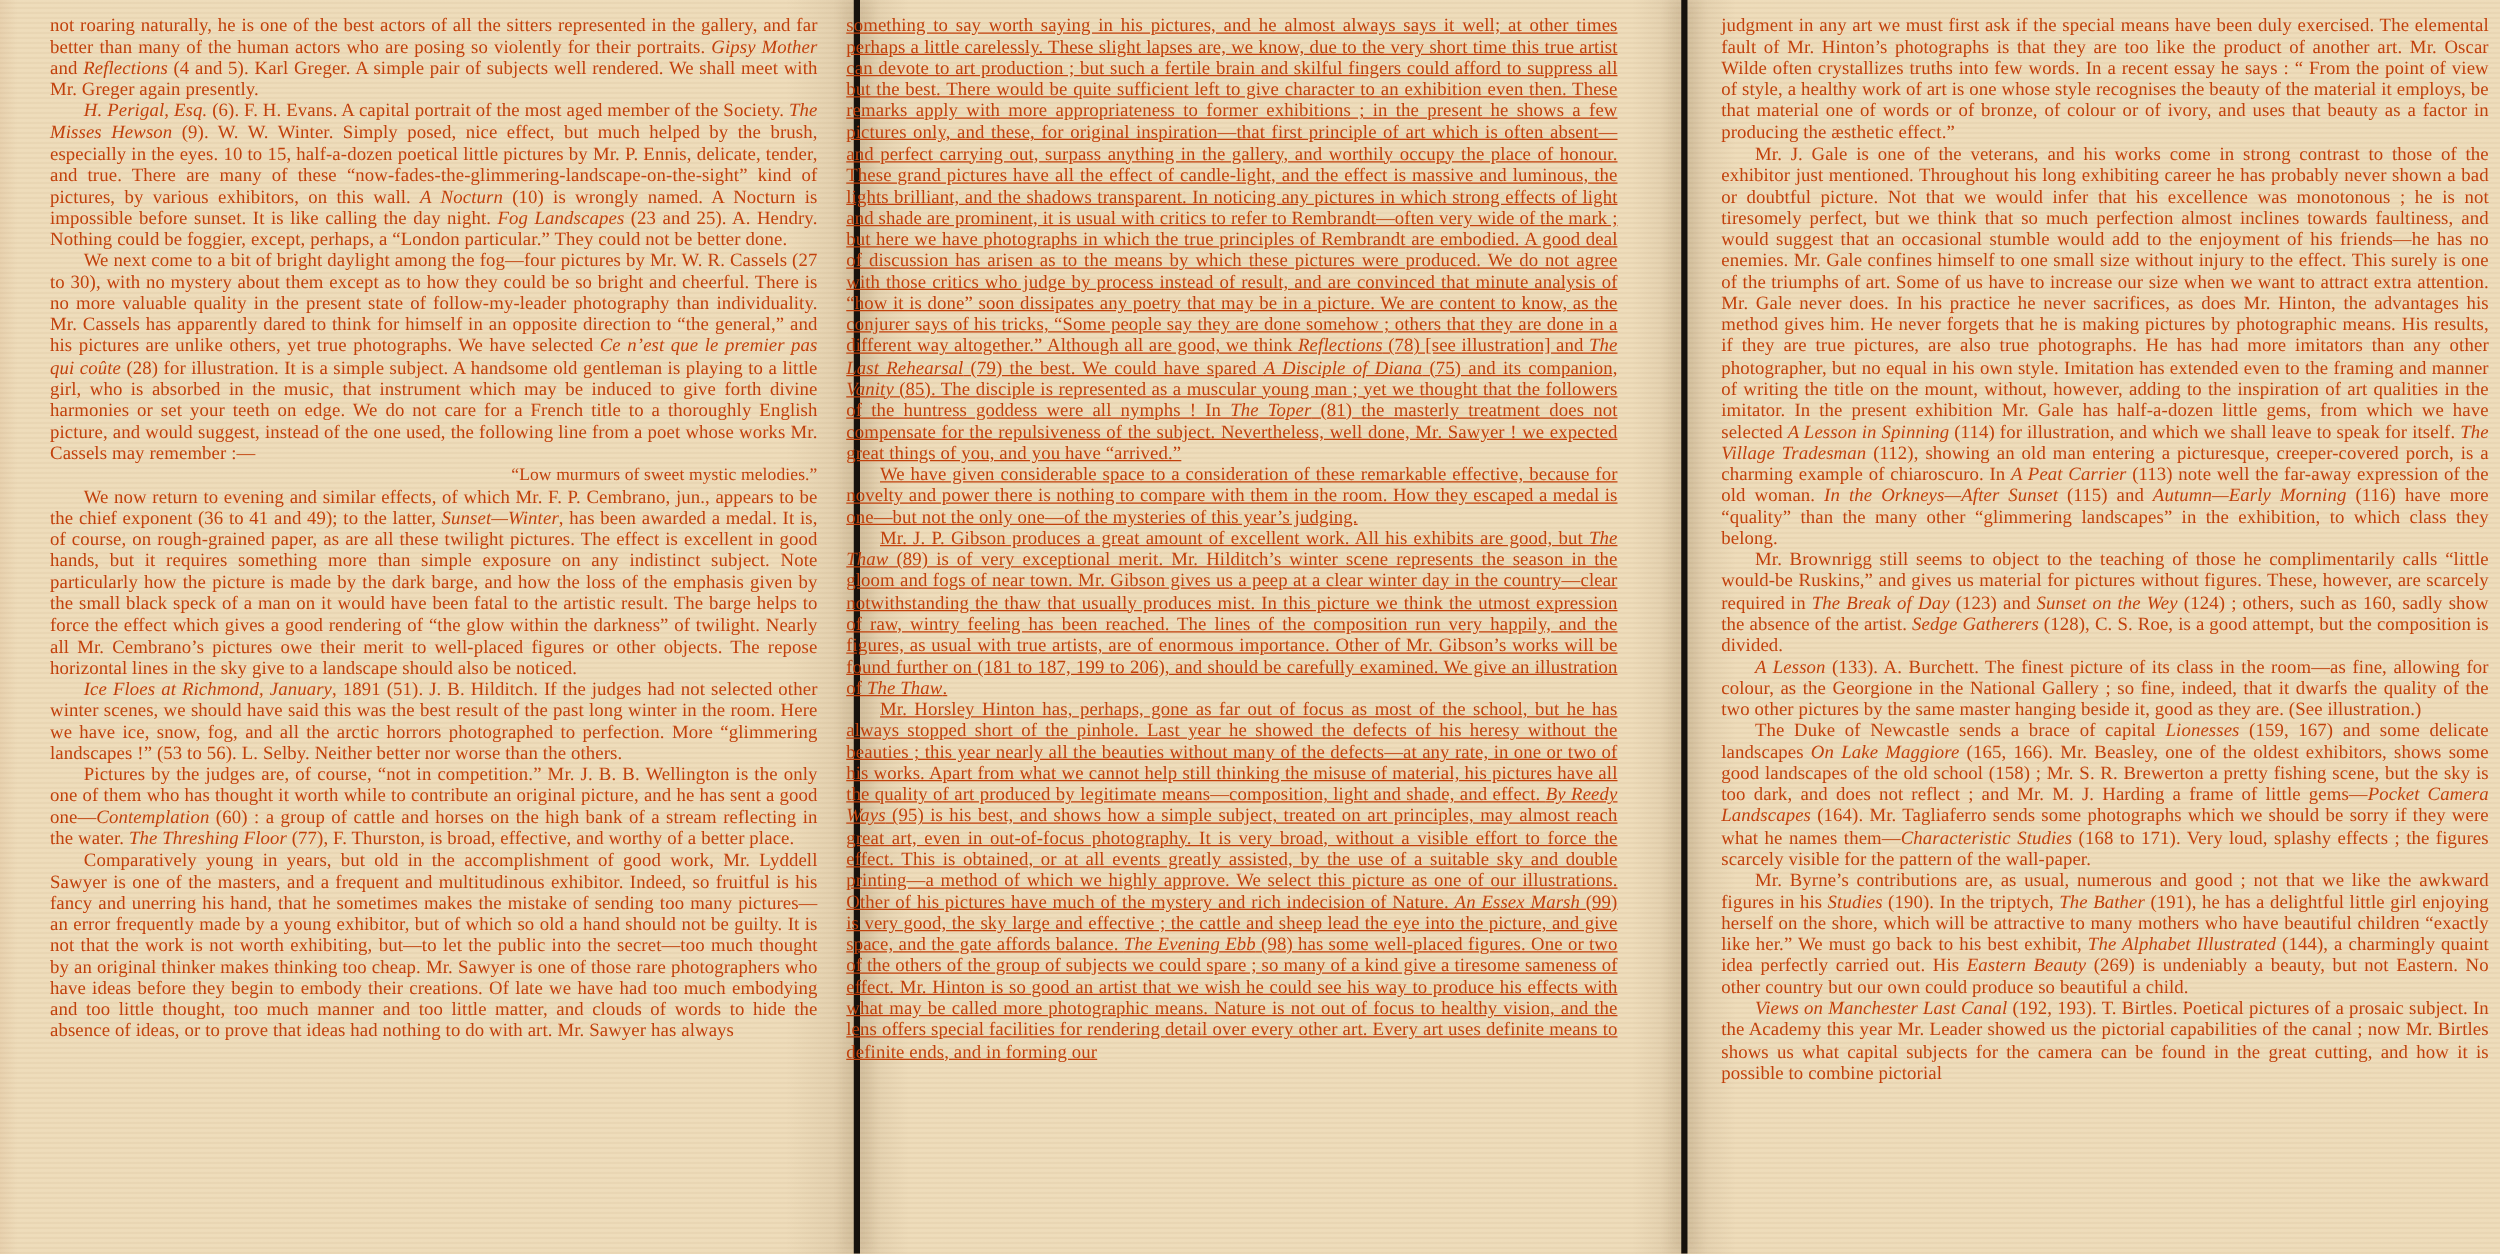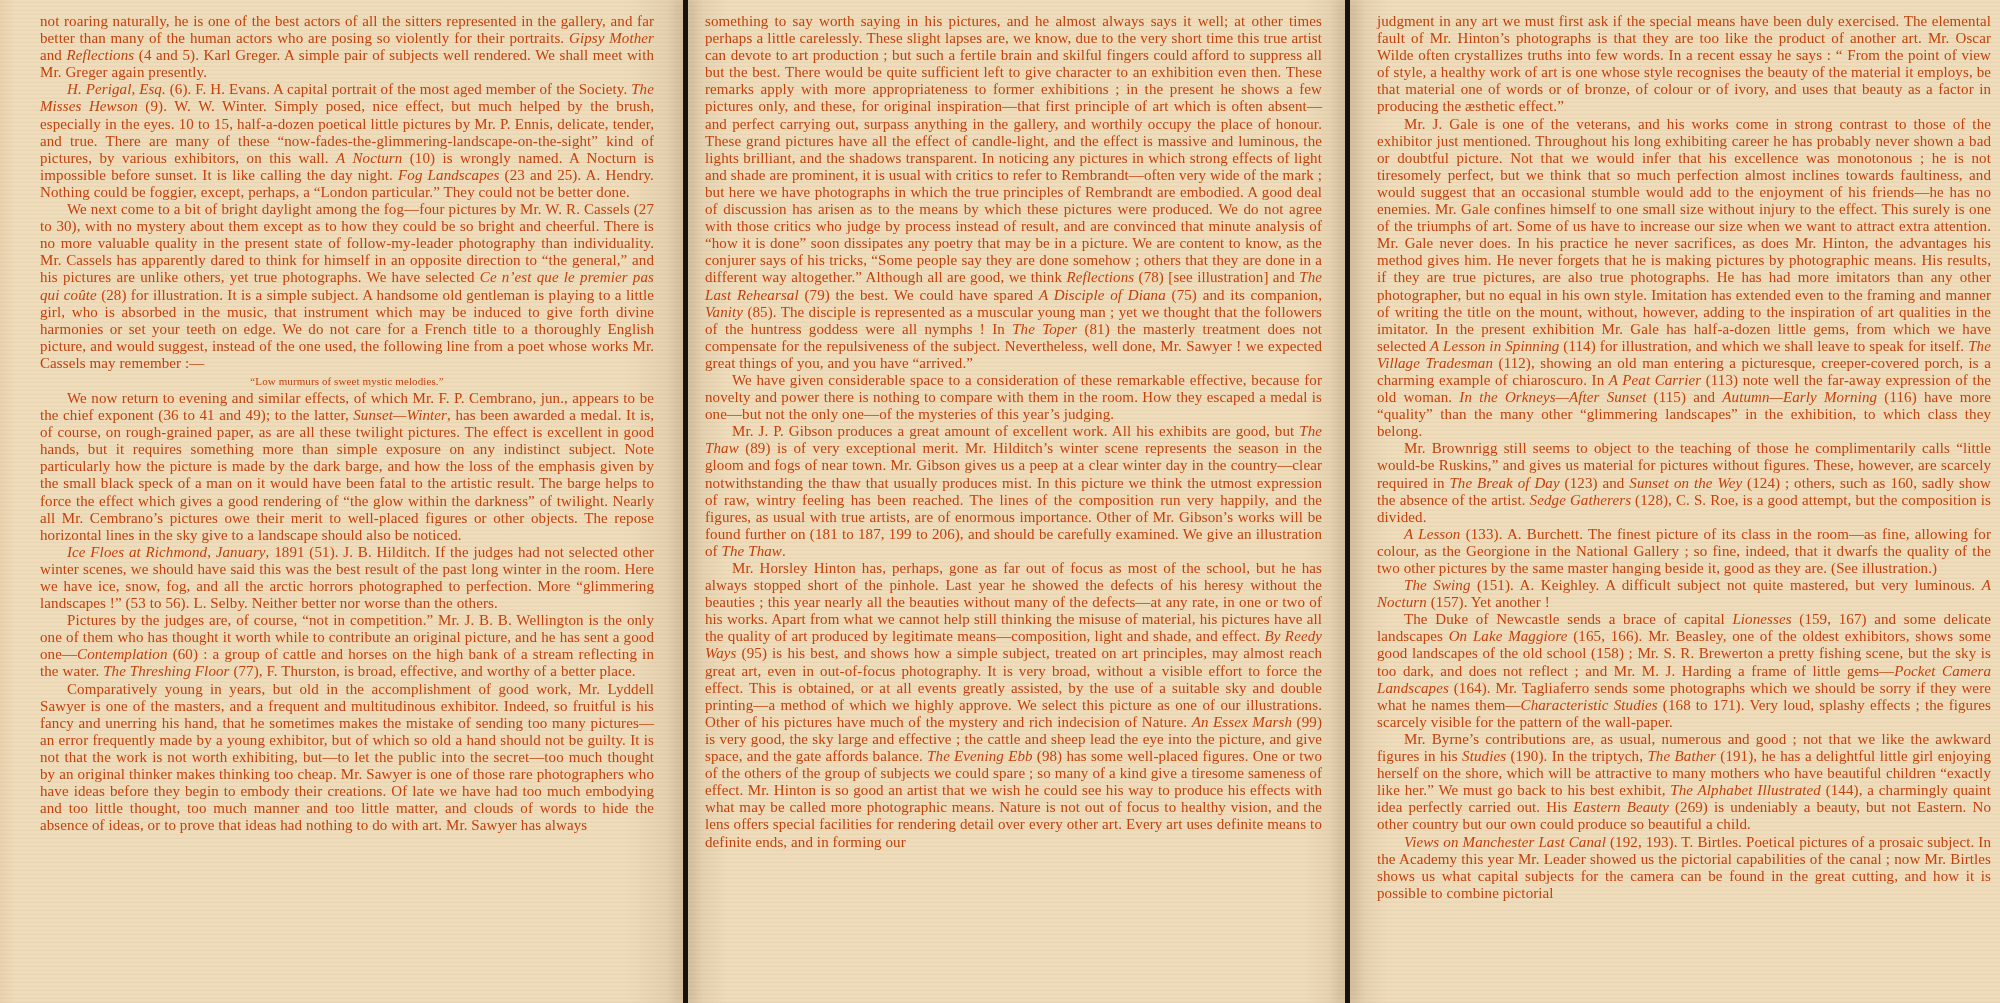--- a/index.html
+++ b/index.html
@@ -31,29 +31,29 @@
     padding-top: 13px;
     color: #c2410c;
     font-size: 15px;
     line-height: 17.1px;
     text-align: justify;
     text-justify: inter-word;
     letter-spacing: 0.1px;
     -webkit-hyphens: none; hyphens: none;
   }
   .textcol.c1 { left: 40px;   width: 614px; }
-  .textcol.c2 { left: 705px;  width: 617px; }
+  .textcol.c2 { left: 677px;  width: 617px; text-decoration: underline; }
   .textcol.c3 { left: 1377px; width: 614px; }
   .textcol p { margin: 0; }
   .textcol p.ind  { text-indent: 27px; }
   .textcol p.cont { text-indent: 0; }
   .textcol p.quote {
-    text-align: center;
+    text-align: right;
     text-indent: 0;
-    font-size: 11px;
+    font-size: 14px;
     line-height: 16px;
     margin: 1px 0;
   }
   .textcol i { font-style: italic; }
 </style>
 </head>
 <body>
 
 <div class="panel p1"></div>
 <div class="panel p2"></div>
@@ -76,17 +76,16 @@
     <p class="cont">something to say worth saying in his pictures, and he almost always says it well; at other times perhaps a little carelessly.  These slight lapses are, we know, due to the very short time this true artist can devote to art production ; but such a fertile brain and skilful fingers could afford to suppress all but the best.  There would be quite sufficient left to give character to an exhibition even then.  These remarks apply with more appropriateness to former exhibitions ; in the present he shows a few pictures only, and these, for original inspiration—that first principle of art which is often absent—and perfect carrying out, surpass anything in the gallery, and worthily occupy the place of honour.  These grand pictures have all the effect of candle-light, and the effect is massive and luminous, the lights brilliant, and the shadows transparent.  In noticing any pictures in which strong effects of light and shade are prominent, it is usual with critics to refer to Rembrandt—often very wide of the mark ; but here we have photographs in which the true principles of Rembrandt are embodied.  A good deal of discussion has arisen as to the means by which these pictures were produced.  We do not agree with those critics who judge by process instead of result, and are convinced that minute analysis of “how it is done” soon dissipates any poetry that may be in a picture.  We are content to know, as the conjurer says of his tricks, “Some people say they are done somehow ; others that they are done in a different way altogether.”  Although all are good, we think <i>Reflections</i> (78) [see illustration] and <i>The Last Rehearsal</i> (79) the best.  We could have spared <i>A Disciple of Diana</i> (75) and its companion, <i>Vanity</i> (85).  The disciple is represented as a muscular young man ; yet we thought that the followers of the huntress goddess were all nymphs !  In <i>The Toper</i> (81) the masterly treatment does not compensate for the repulsiveness of the subject.  Nevertheless, well done, Mr. Sawyer ! we expected great things of you, and you have “arrived.”</p>
     <p class="ind">We have given considerable space to a consideration of these remarkable effective, because for novelty and power there is nothing to compare with them in the room.  How they escaped a medal is one—but not the only one—of the mysteries of this year’s judging.</p>
     <p class="ind">Mr. J. P. Gibson produces a great amount of excellent work.  All his exhibits are good, but <i>The Thaw</i> (89) is of very exceptional merit.  Mr. Hilditch’s winter scene represents the season in the gloom and fogs of near town.  Mr. Gibson gives us a peep at a clear winter day in the country—clear notwithstanding the thaw that usually produces mist.  In this picture we think the utmost expression of raw, wintry feeling has been reached.  The lines of the composition run very happily, and the figures, as usual with true artists, are of enormous importance.  Other of Mr. Gibson’s works will be found further on (181 to 187, 199 to 206), and should be carefully examined.  We give an illustration of <i>The Thaw</i>.</p>
     <p class="ind">Mr. Horsley Hinton has, perhaps, gone as far out of focus as most of the school, but he has always stopped short of the pinhole.  Last year he showed the defects of his heresy without the beauties ; this year nearly all the beauties without many of the defects—at any rate, in one or two of his works.  Apart from what we cannot help still thinking the misuse of material, his pictures have all the quality of art produced by legitimate means—composition, light and shade, and effect.  <i>By Reedy Ways</i> (95) is his best, and shows how a simple subject, treated on art principles, may almost reach great art, even in out-of-focus photography.  It is very broad, without a visible effort to force the effect.  This is obtained, or at all events greatly assisted, by the use of a suitable sky and double printing—a method of which we highly approve.  We select this picture as one of our illustrations. Other of his pictures have much of the mystery and rich indecision of Nature.  <i>An Essex Marsh</i> (99) is very good, the sky large and effective ;  the cattle and sheep lead the eye into the picture, and give space, and the gate affords balance.  <i>The Evening Ebb</i> (98) has some well-placed figures.  One or two of the others of the group of subjects we could spare ; so many of a kind give a tiresome sameness of effect.  Mr. Hinton is so good an artist that we wish he could see his way to produce his effects with what may be called more photographic means.  Nature is not out of focus to healthy vision, and the lens offers special facilities for rendering detail over every other art.  Every art uses definite means to definite ends, and in forming our</p>
   </div>
 <div class="textcol c3">
     <p class="cont">judgment in any art we must first ask if the special means have been duly exercised. The elemental fault of Mr. Hinton’s photographs is that they are too like the product of another art.  Mr. Oscar Wilde often crystallizes truths into few words. In a recent essay he says : “ From the point of view of style, a healthy work of art is one whose style recognises the beauty of the material it employs, be that material one of words or of bronze, of colour or of ivory, and uses that beauty as a factor in producing the æsthetic effect.”</p>
     <p class="ind">Mr. J. Gale is one of the veterans, and his works come in strong contrast to those of the exhibitor just mentioned.  Throughout his long exhibiting career he has probably never shown a bad or doubtful picture.  Not that we would infer that his excellence was monotonous ; he is not tiresomely perfect, but we think that so much perfection almost inclines towards faultiness, and would suggest that an occasional stumble would add to the enjoyment of his friends—he has no enemies. Mr. Gale confines himself to one small size without injury to the effect.  This surely is one of the triumphs of art.  Some of us have to increase our size when we want to attract extra attention.  Mr. Gale never does.  In his practice he never sacrifices, as does Mr. Hinton, the advantages his method gives him.  He never forgets that he is making pictures by photographic means.  His results, if they are true pictures, are also true photographs.  He has had more imitators than any other photographer, but no equal in his own style.  Imitation has extended even to the framing and manner of writing the title on the mount, without, however, adding to the inspiration of art qualities in the imitator.  In the present exhibition Mr. Gale has half-a-dozen little gems, from which we have selected <i>A Lesson in Spinning</i> (114) for illustration, and which we shall leave to speak for itself.  <i>The Village Tradesman</i> (112), showing an old man entering a picturesque, creeper-covered porch, is a charming example of chiaroscuro.  In <i>A Peat Carrier</i> (113) note well the far-away expression of the old woman.  <i>In the Orkneys—After Sunset</i> (115) and <i>Autumn—Early Morning</i> (116) have more “quality” than the many other “glimmering landscapes” in the exhibition, to which class they belong.</p>
     <p class="ind">Mr. Brownrigg still seems to object to the teaching of those he complimentarily calls “little would-be Ruskins,” and gives us material for pictures without figures.  These, however, are scarcely required in <i>The Break of Day</i> (123) and <i>Sunset on the Wey</i> (124) ; others, such as 160, sadly show the absence of the artist. <i>Sedge Gatherers</i> (128), C. S. Roe, is a good attempt, but the composition is divided.</p>
     <p class="ind"><i>A Lesson</i> (133).  A. Burchett.  The finest picture of its class in the room—as fine, allowing for colour, as the Georgione in the National Gallery ; so fine, indeed, that it dwarfs the quality of the two other pictures by the same master hanging beside it, good as they are.  (See illustration.)</p>
-    <p class="ind"><i>The Swing</i> (151).  A. Keighley.  A difficult subject not quite mastered, but very luminous.  <i>A Nocturn</i> (157).  Yet another !</p>
     <p class="ind">The Duke of Newcastle sends a brace of capital <i>Lionesses</i> (159, 167) and some delicate landscapes <i>On Lake Maggiore</i> (165, 166).  Mr. Beasley, one of the oldest exhibitors, shows some good landscapes of the old school (158) ; Mr. S. R. Brewerton a pretty fishing scene, but the sky is too dark, and does not reflect ; and Mr. M. J. Harding a frame of little gems—<i>Pocket Camera Landscapes</i> (164).  Mr. Tagliaferro sends some photographs which we should be sorry if they were what he names them—<i>Characteristic Studies</i> (168 to 171).  Very loud, splashy effects ; the figures scarcely visible for the pattern of the wall-paper.</p>
     <p class="ind">Mr. Byrne’s contributions are, as usual, numerous and good ; not that we like the awkward figures in his <i>Studies</i> (190).  In the triptych, <i>The Bather</i> (191), he has a delightful little girl enjoying herself on the shore, which will be attractive to many mothers who have beautiful children “exactly like her.”  We must go back to his best exhibit, <i>The Alphabet Illustrated</i> (144), a charmingly quaint idea perfectly carried out.  His <i>Eastern Beauty</i> (269) is undeniably a beauty, but not Eastern.  No other country but our own could produce so beautiful a child.</p>
     <p class="ind"><i>Views on Manchester Last Canal</i> (192, 193).  T. Birtles.  Poetical pictures of a prosaic subject.  In the Academy this year Mr. Leader showed us the pictorial capabilities of the canal ; now Mr. Birtles shows us what capital subjects for the camera can be found in the great cutting, and how it is possible to combine pictorial</p>
   </div>
 
 </body></html>

